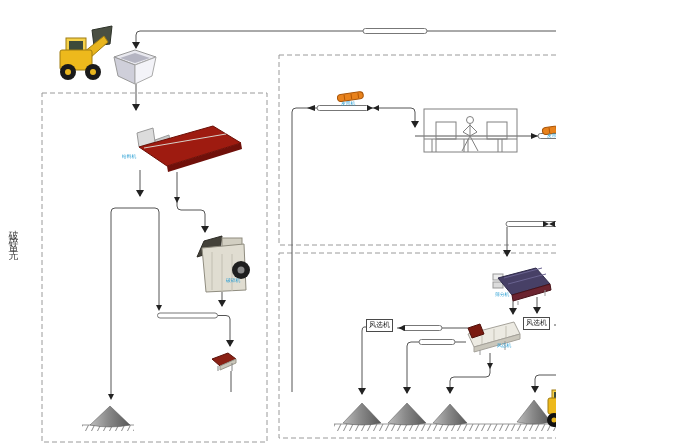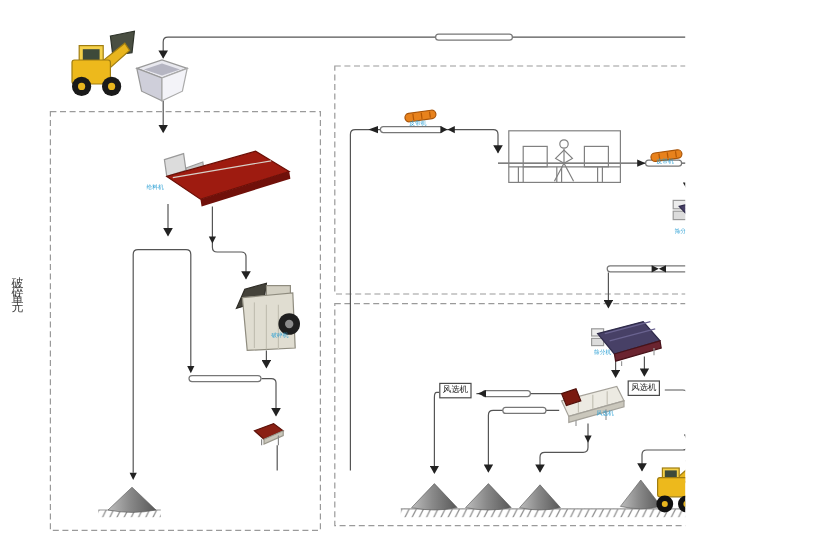--- a/index.html
+++ b/index.html
@@ -1,17 +1,17 @@
 <!DOCTYPE html>
 <html><head>
 <meta charset="utf-8">
 <style>
   html,body{margin:0;padding:0;background:#fff;}
   #canvas{position:relative;width:556px;height:447px;background:#fff;overflow:hidden;
-          font-family:"DejaVu Sans","Liberation Sans",sans-serif;padding-left:15px;}
+          font-family:"DejaVu Sans","Liberation Sans",sans-serif;}
   #canvas svg{position:absolute;left:0;top:0;}
   .vlabel{position:absolute;writing-mode:vertical-rl;text-orientation:upright;
           font:10px "DejaVu Serif","Liberation Serif",serif;color:#3d3d3d;letter-spacing:7px;}
   .fxbox{position:absolute;border:1px solid #4a4a4a;background:#fff;color:#222;
          font-size:7px;line-height:1;padding:2px 2px;white-space:nowrap;}
   .mlabel{position:absolute;color:#2a9fd4;font-size:6px;line-height:1;white-space:nowrap;
           transform:scale(0.8);transform-origin:0 0;}
 </style>
 </head>
 <body>

